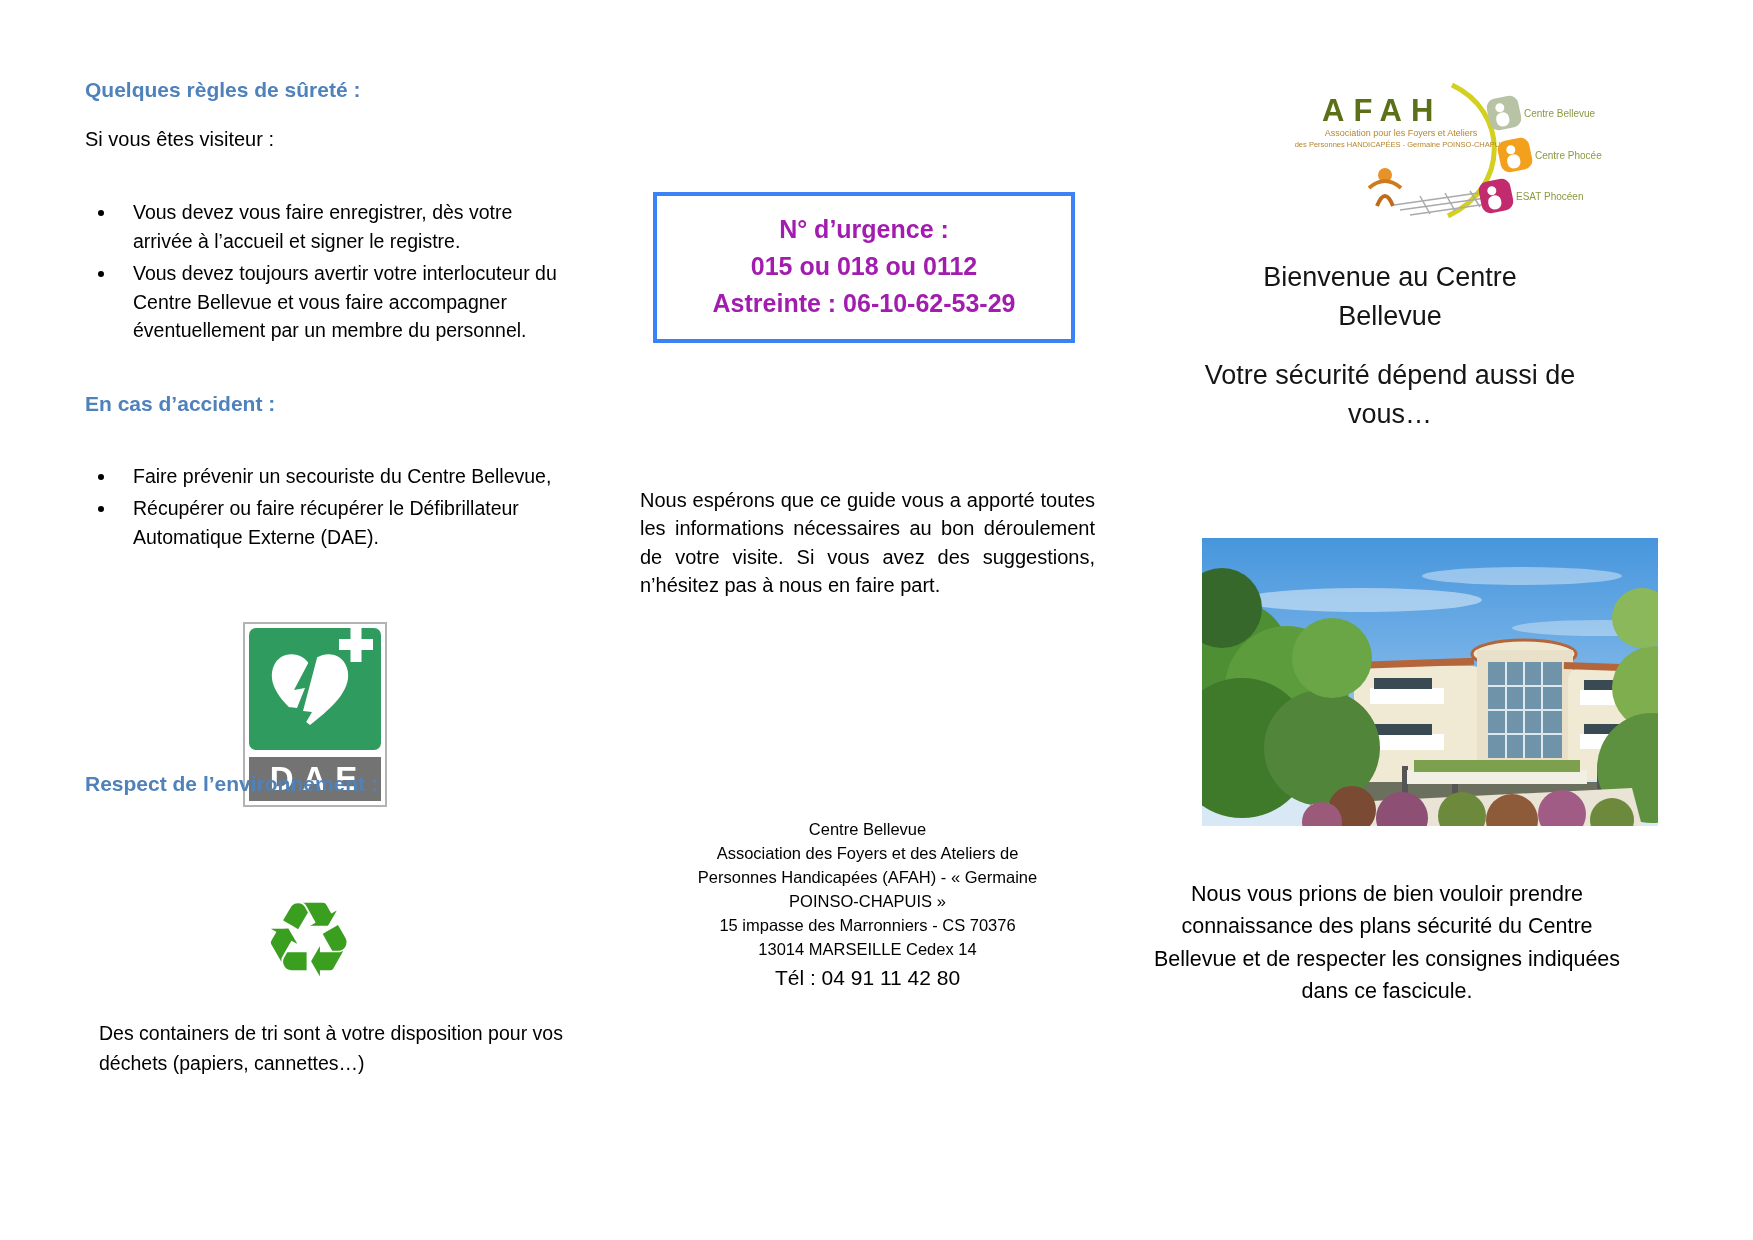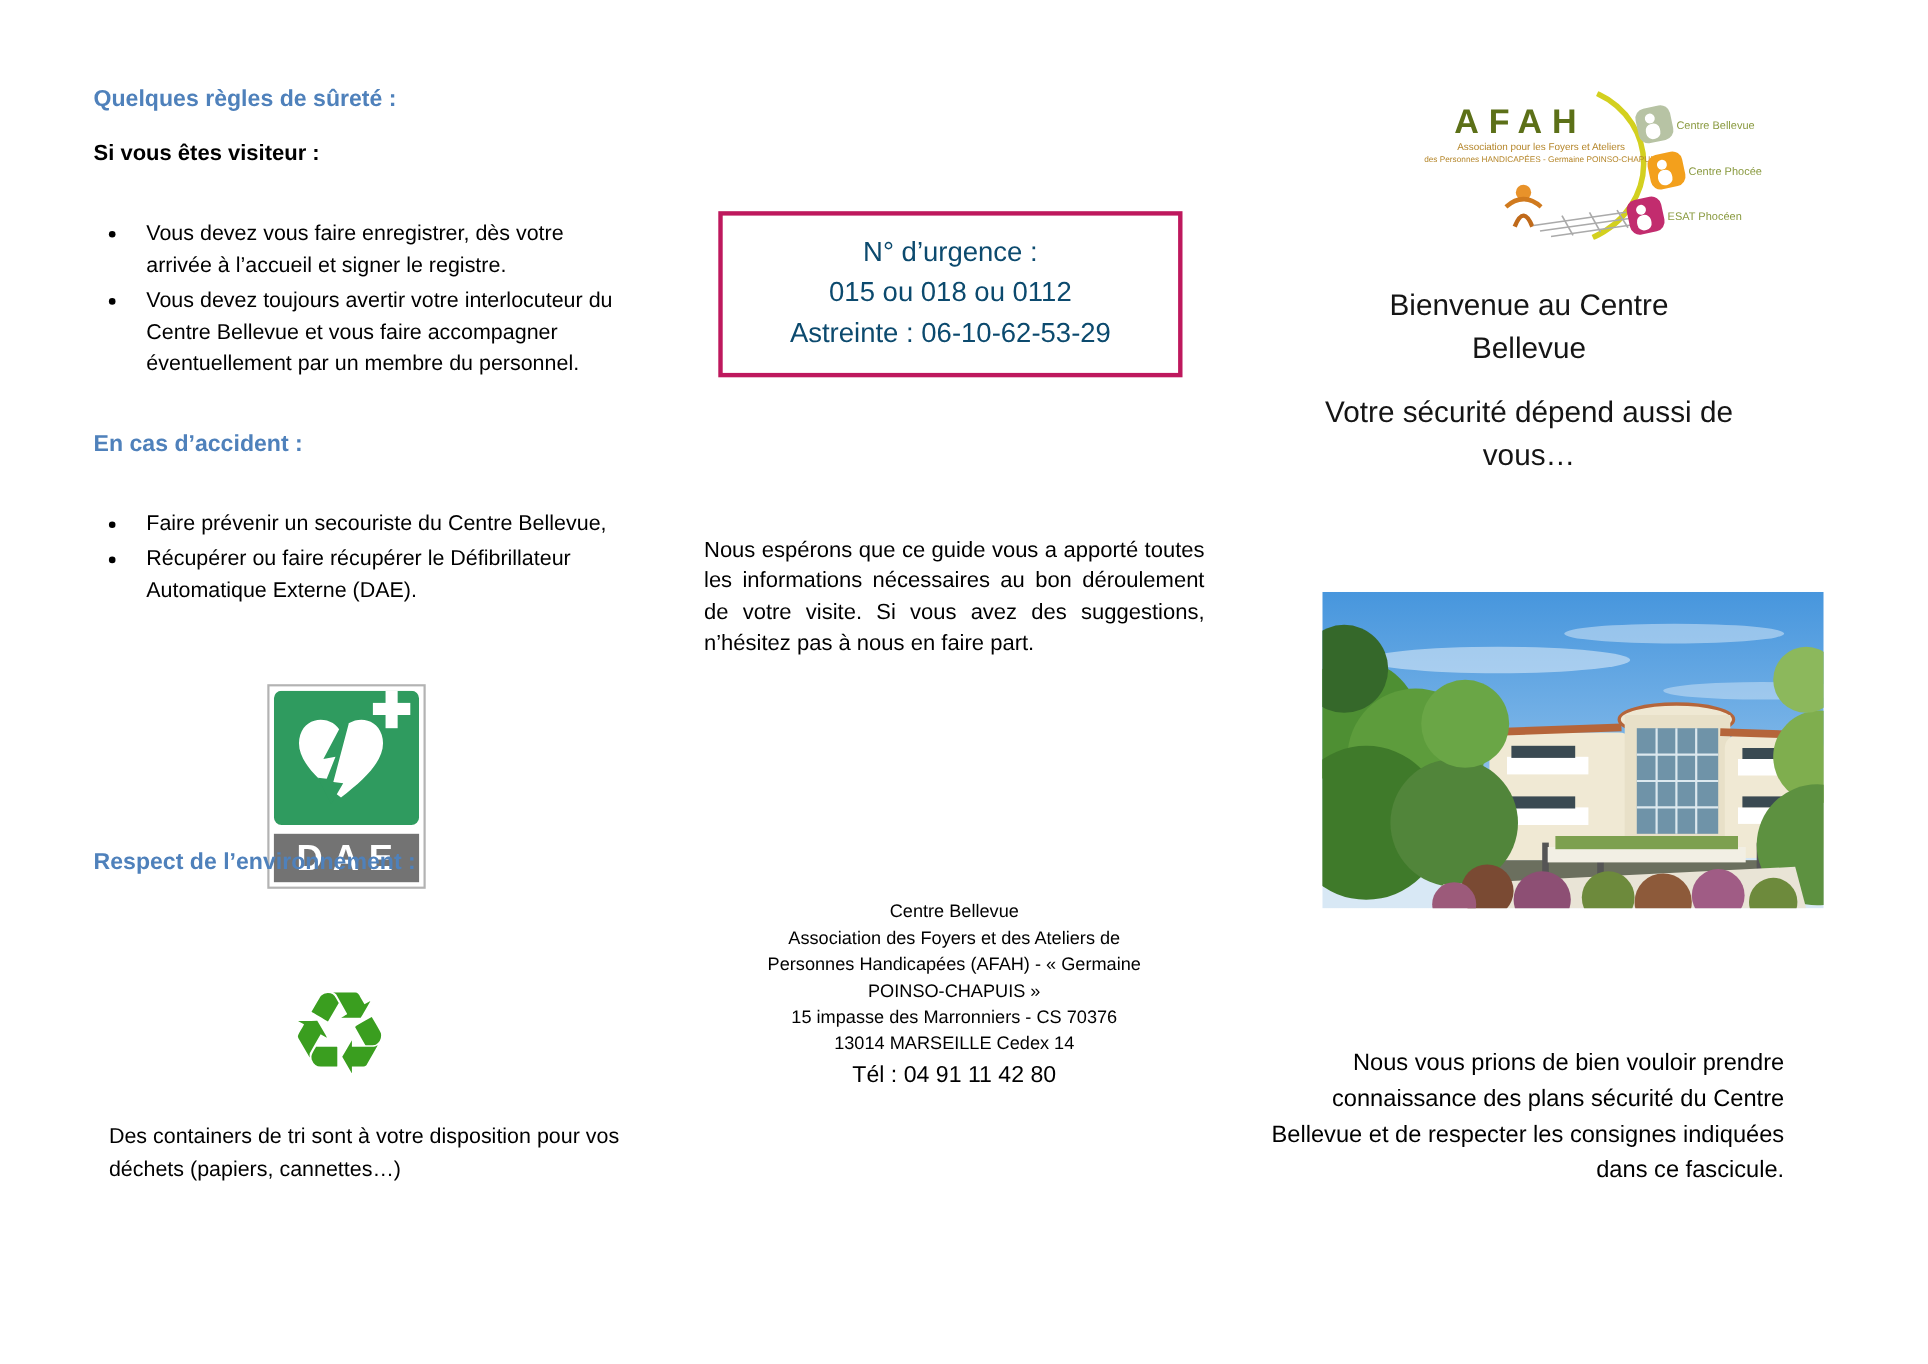--- a/index.html
+++ b/index.html
@@ -3,33 +3,33 @@
 <meta charset="utf-8">
 <style>
   html,body{margin:0;padding:0;background:#fff;}
   .page{
     position:relative;width:1753px;height:1240px;background:#ffffff;
     font-family:"Liberation Sans",sans-serif;color:#000;overflow:hidden;
   }
   .abs{position:absolute;}
   
   .h-blue{color:#4f81bb;font-weight:bold;font-size:21px;}
-  .h-black{color:#000;font-weight:bold;font-size:20px;}
+  .h-black{color:#000;font-weight:normal;font-size:20px;}
   
   .bullets{margin:16px;padding-left:16px;font-size:19.5px;line-height:1.48;width:460px;}
   .bullets li{padding-left:16px;margin-bottom:3px;}
   .body-text{font-size:19.5px;line-height:1.55;}
   
   .dae-sign{border:2px solid #b3b3b3;background:#fff;padding:4px;width:132px;}
   .dae-strip{margin-top:3px;background:#737373;color:#fff;font-weight:bold;
     font-size:33px;letter-spacing:9px;text-align:center;height:44px;line-height:44px;padding-left:6px;}
   .recycle{font-size:104px;line-height:1;color:#3a9e1f;}
   
-  .emergency-box{box-sizing:border-box;width:422px;border:4px solid #be185d;
-    padding:15px 8px 17px 8px;text-align:center;color:#0c4a6e;font-weight:normal;
+  .emergency-box{box-sizing:border-box;width:422px;border:4px solid #3b82f6;
+    padding:15px 8px 17px 8px;text-align:center;color:#a21caf;font-weight:bold;
     font-size:25px;line-height:1.48;}
   .mid-para{font-size:20px;line-height:1.42;text-align:justify;}
   .address{font-size:16.5px;line-height:1.45;text-align:center;white-space:pre-line;}
   .phone{font-size:21px;text-align:center;}
   
   .welcome,.tagline{font-size:27px;line-height:1.45;text-align:center;color:#151515;}
   .closing{font-size:21.5px;line-height:1.5;text-align:center;}
   .photo-frame{width:456px;height:288px;overflow:hidden;}
 </style>
 </head>
@@ -204,15 +204,15 @@
         <circle cx="200" cy="280" r="26" fill="#8d4f74"></circle>
         <circle cx="260" cy="278" r="24" fill="#6d8a3c"></circle>
         <circle cx="310" cy="282" r="26" fill="#8d5a3a"></circle>
         <circle cx="360" cy="276" r="24" fill="#a05c85"></circle>
         <circle cx="410" cy="282" r="22" fill="#6d8a3c"></circle>
         <circle cx="120" cy="284" r="20" fill="#9c5a7a"></circle>
       </g>
     </svg>
   </div>
 
-  <div class="abs closing" style="left:1152px;top:950px;width:470px;text-align:right;">Nous vous prions de bien vouloir prendre connaissance des plans sécurité du Centre Bellevue et de respecter les consignes indiquées dans ce fascicule.</div>
+  <div class="abs closing" style="left:1152px;top:878px;width:470px;">Nous vous prions de bien vouloir prendre connaissance des plans sécurité du Centre Bellevue et de respecter les consignes indiquées dans ce fascicule.</div>
 
 </div>
 
 </body></html>

